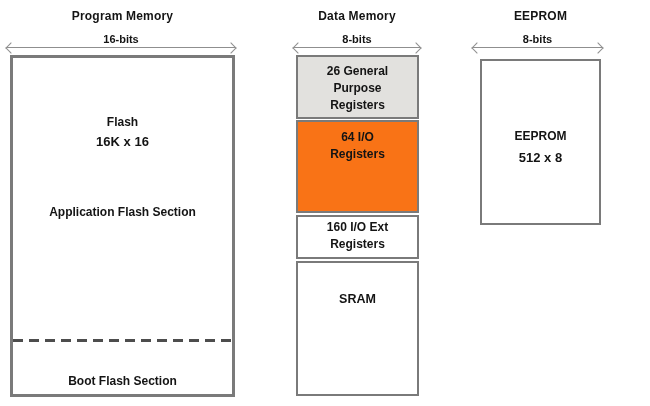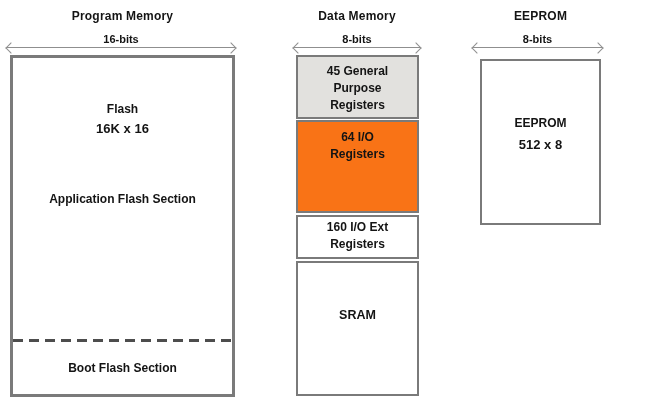--- a/index.html
+++ b/index.html
@@ -13,40 +13,40 @@
   .bus-label { position:absolute; top:33px; font-size:11px; text-align:center; }
   .arrow { position:absolute; top:47px; height:0; border-top:1px solid #8f8f8f; }
   .arrow::before, .arrow::after {
     content:""; position:absolute; width:7px; height:7px; top:-4px;
     border-left:1px solid #8f8f8f; border-bottom:1px solid #8f8f8f;
   }
   .arrow::before { left:0;  transform:rotate(45deg); }
   .arrow::after  { right:0; transform:rotate(225deg); }
 
   .membox { position:absolute; background:#ffffff; border:3px solid #7a7a7a; }
-  .membox .txt { position:absolute; left:0; right:0; text-align:center; font-size:12px; }
+  .membox .txt { position:absolute; left:0; right:0; text-align:center; font-size:12px;margin-top:13px; }
   .txt.big { font-size:13px; }
 
   
   #pm-box   { left:10px; top:55px; width:225px; height:342px; }
   #pm-flash { top:44px; }
   #pm-size  { top:63px; }
   #pm-app   { top:134px; }
   #pm-boot  { top:303px; }
   #pm-dash  {
     position:absolute; left:0; right:0; top:281px; height:3px;
     background:repeating-linear-gradient(90deg, #4d4d4d 0 10px, transparent 10px 16px);
   }
 
   
   .seg { position:absolute; left:296px; width:123px; border:2px solid #7a7a7a; text-align:center; font-size:12px; line-height:17px; }
   #seg-gpr   { top:55px;  height:64px;  padding-top:6px; }
   #seg-io    { top:120px; height:93px;  padding-top:7px; }
   #seg-ioext { top:215px; height:44px;  padding-top:2px; }
-  #seg-sram  { top:261px; height:135px; padding-top:44px; }
+  #seg-sram  { top:261px; height:135px; padding-top:28px; }
   #seg-sram .line-a { font-size:12.5px; display:block; }
   #seg-sram .line-b { font-size:14px; display:block; margin-top:4px; }
 
   
   #ee-box  { left:480px; top:59px; width:121px; height:166px; border-width:2.5px; }
   #ee-name { top:55px; }
   #ee-size { top:76px; }
 </style>
 </head>
 <body>
@@ -67,21 +67,21 @@
     <div class="txt" id="pm-boot">Boot Flash Section</div>
   </div>
 
   <div class="col-title" style="left:282px; width:150px;">Data Memory</div>
 
   <div class="bus-label" style="left:294px; width:126px;">8-bits</div>
 
   <div class="arrow" style="left:294px; width:126px;"></div>
 
   <div class="seg" id="seg-gpr" style="background-color: rgb(226, 225, 222);">
-    <span>45 General</span><br>
+    <span>26 General</span><br>
     <span>Purpose</span><br>
     <span>Registers</span>
   </div>
 
   <div class="seg" id="seg-io" style="background-color: #f97316;">
     <span>64 I/O</span><br>
     <span>Registers</span>
   </div>
 
   <div class="seg" id="seg-ioext" style="background-color: rgb(255, 255, 255);">

